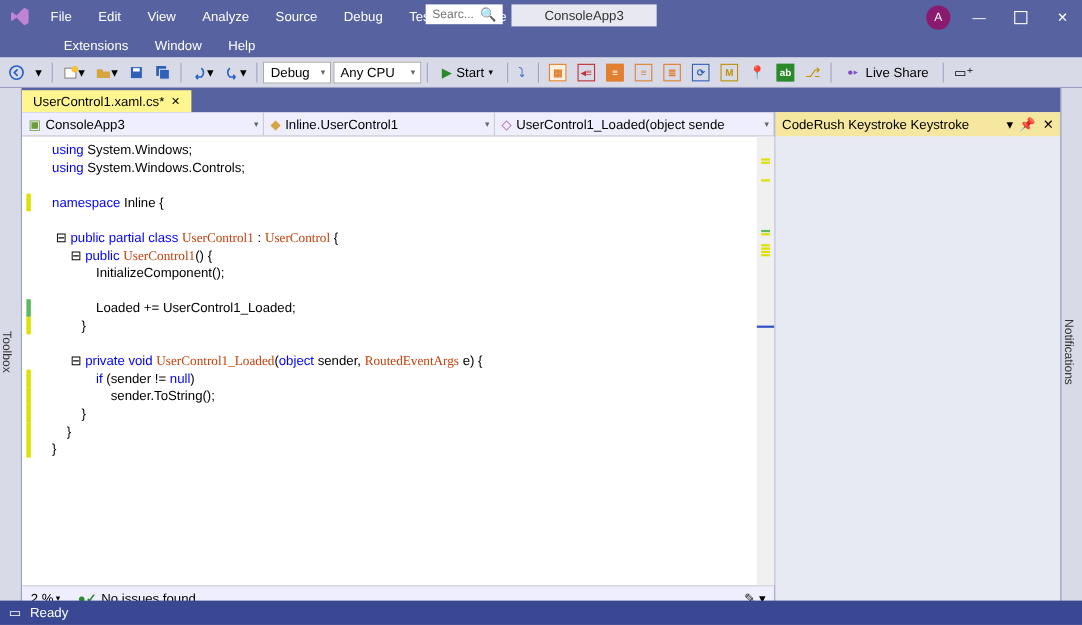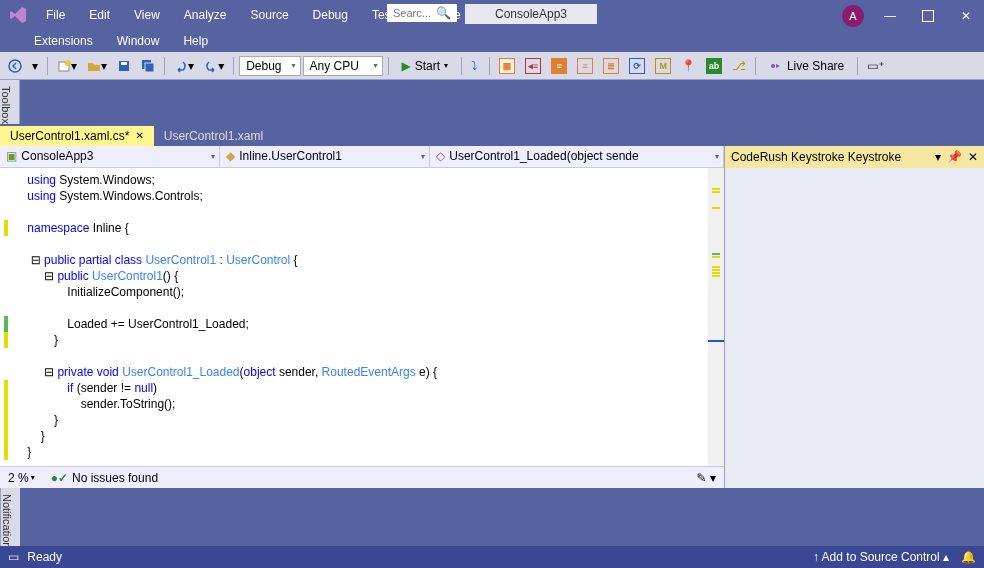--- a/index.html
+++ b/index.html
@@ -8,47 +8,47 @@
 .vs-logo{width:28px;height:28px;display:flex;align-items:center;justify-content:center;margin-right:4px;}
 .menu-items{display:flex;gap:4px;}
 .menu-item{padding:4px 10px;color:#fff;cursor:pointer;}
 .title-center{position:absolute;left:50%;transform:translateX(-50%);display:flex;align-items:flex-start;gap:8px;top:4px;}
 .search-box{background:#fff;padding:2px 6px;display:flex;align-items:center;gap:4px;width:70px;}
 .search-box input{border:none;outline:none;width:40px;font-size:11px;}
 .app-title{background:#e8e8f0;padding:3px 30px;color:#333;}
 .title-right{position:absolute;right:6px;top:5px;display:flex;align-items:center;gap:14px;}
 .avatar{width:22px;height:22px;border-radius:50%;background:#8a1a6e;color:#fff;display:flex;align-items:center;justify-content:center;font-size:11px;}
 .win-btn{width:24px;height:20px;display:flex;align-items:center;justify-content:center;color:#fff;cursor:pointer;}
-.menubar2{height:22px;background:#5762a1;display:flex;padding-left:24px;}
+.menubar2{height:22px;background:#5762a1;display:flex;padding-left:48px;}
 .toolbar{height:28px;background:#d8dae8;display:flex;align-items:center;padding:0 4px;gap:2px;border-bottom:1px solid #9ca0c0;}
 .tb-btn{padding:2px 4px;display:flex;align-items:center;cursor:pointer;height:22px;}
 .tb-sep{width:1px;height:18px;background:#a0a4c0;margin:0 3px;}
 .tb-dropdown{background:#fff;border:1px solid #aaa;padding:2px 18px 2px 6px;position:relative;height:20px;display:flex;align-items:center;}
 .tb-dropdown::after{content:"▾";position:absolute;right:4px;font-size:8px;color:#666;}
 .tb-start{display:flex;align-items:center;gap:4px;padding:2px 8px;cursor:pointer;}
 .tb-start .tri{color:#2a8a2a;}
-.main{display:flex;height:474px;flex-direction:column;}
+.main{display:flex;height:474px;}
 .sidebar-left{width:20px;background:#d8dae8;writing-mode:vertical-lr;text-align:center;padding-top:6px;font-size:11px;color:#333;border-right:1px solid #9ca0c0;}
 .sidebar-right{width:20px;background:#d8dae8;writing-mode:vertical-lr;text-align:center;padding-top:6px;font-size:11px;color:#333;border-left:1px solid #9ca0c0;}
 .editor-col{flex:1;display:flex;flex-direction:column;min-width:0;}
 .tabs{height:22px;background:#5762a1;display:flex;align-items:flex-end;}
 .tab{padding:3px 10px;color:#ddd;display:flex;align-items:center;gap:6px;cursor:pointer;font-size:11px;}
 .tab.active{background:#fff68f;color:#000;}
 .tab .x{font-size:10px;}
 .nav-bar{height:22px;background:#eef;display:flex;border-bottom:1px solid #ccc;}
 .nav-dd{flex:1;border-right:1px solid #ccc;padding:2px 6px;display:flex;align-items:center;gap:4px;font-size:11px;position:relative;}
 .nav-dd::after{content:"▾";position:absolute;right:4px;font-size:8px;color:#666;}
 .code{flex:1;background:#fff;font-family:Consolas,monospace;font-size:13px;padding:4px 0 4px 14px;overflow:hidden;position:relative;line-height:16px;}
 .code .l{white-space:pre;}
 .gutter-marks{position:absolute;left:0;top:4px;width:12px;}
 .gm{height:16px;display:flex;align-items:center;justify-content:center;}
 .g-yellow{background:#dde000;width:4px;height:16px;}
 .g-green{background:#5cb85c;width:4px;height:16px;}
 .kw{color:#0000ff;}
-.type{color:#3b82f6;}
+.type{color:#c2410c;font-family:Liberation Serif, serif;}
 .scrollbar{position:absolute;right:0;top:0;width:16px;height:100%;background:#f0f0f0;}
 .sb-track{position:absolute;right:4px;top:20px;width:8px;height:160px;}
 .sb-mark{width:8px;height:2px;margin-bottom:1px;}
 .sb-underline{position:absolute;right:0;width:16px;height:2px;background:#3050c8;top:172px;}
 .status-editor{height:22px;background:#eef;display:flex;align-items:center;padding:0 8px;gap:16px;border-top:1px solid #ccc;font-size:11px;}
 .zoom{display:flex;align-items:center;gap:2px;}
 .health{display:flex;align-items:center;gap:4px;}
 .check{color:#2a8a2a;font-weight:bold;}
 .panel{width:260px;background:#e8eaf3;display:flex;flex-direction:column;border-left:1px solid #9ca0c0;}
 .panel-title{height:22px;background:#f5e7a0;display:flex;align-items:center;padding:0 6px;font-size:11px;justify-content:space-between;}
@@ -195,23 +195,20 @@
   <div class="tb-btn">▭⁺</div>
 </div>
 
 <div class="main">
   <div class="sidebar-left">Toolbox</div>
   <div class="editor-col">
     <div class="tabs">
       <div class="tab active">
           <span>UserControl1.xaml.cs*</span>
           <span class="x">✕</span>
-        </div>
-      <div class="tab">
-          <span>UserControl1.xaml</span>
         </div>
     </div>
     <div style="display:flex;flex:1;min-height:0">
       <div style="flex:1;display:flex;flex-direction:column;min-width:0">
         <div class="nav-bar">
           <div class="nav-dd" style="flex:0 0 220px">
               <span style="color:#6a9c3a">▣</span>
               <span>ConsoleApp3</span>
             </div>
           <div class="nav-dd" style="flex:0 0 210px">
@@ -320,17 +317,13 @@
     </div>
   </div>
   <div class="sidebar-right">Notifications</div>
 </div>
 
 <div class="statusbar">
   <div style="display:flex;align-items:center;gap:8px">
     <span>▭</span>
     <span>Ready</span>
   </div>
-  <div class="right">
-    <span>↑ <span>Add to Source Control</span> ▴</span>
-    <span>🔔</span>
-  </div>
 </div>
 
 </body></html>

